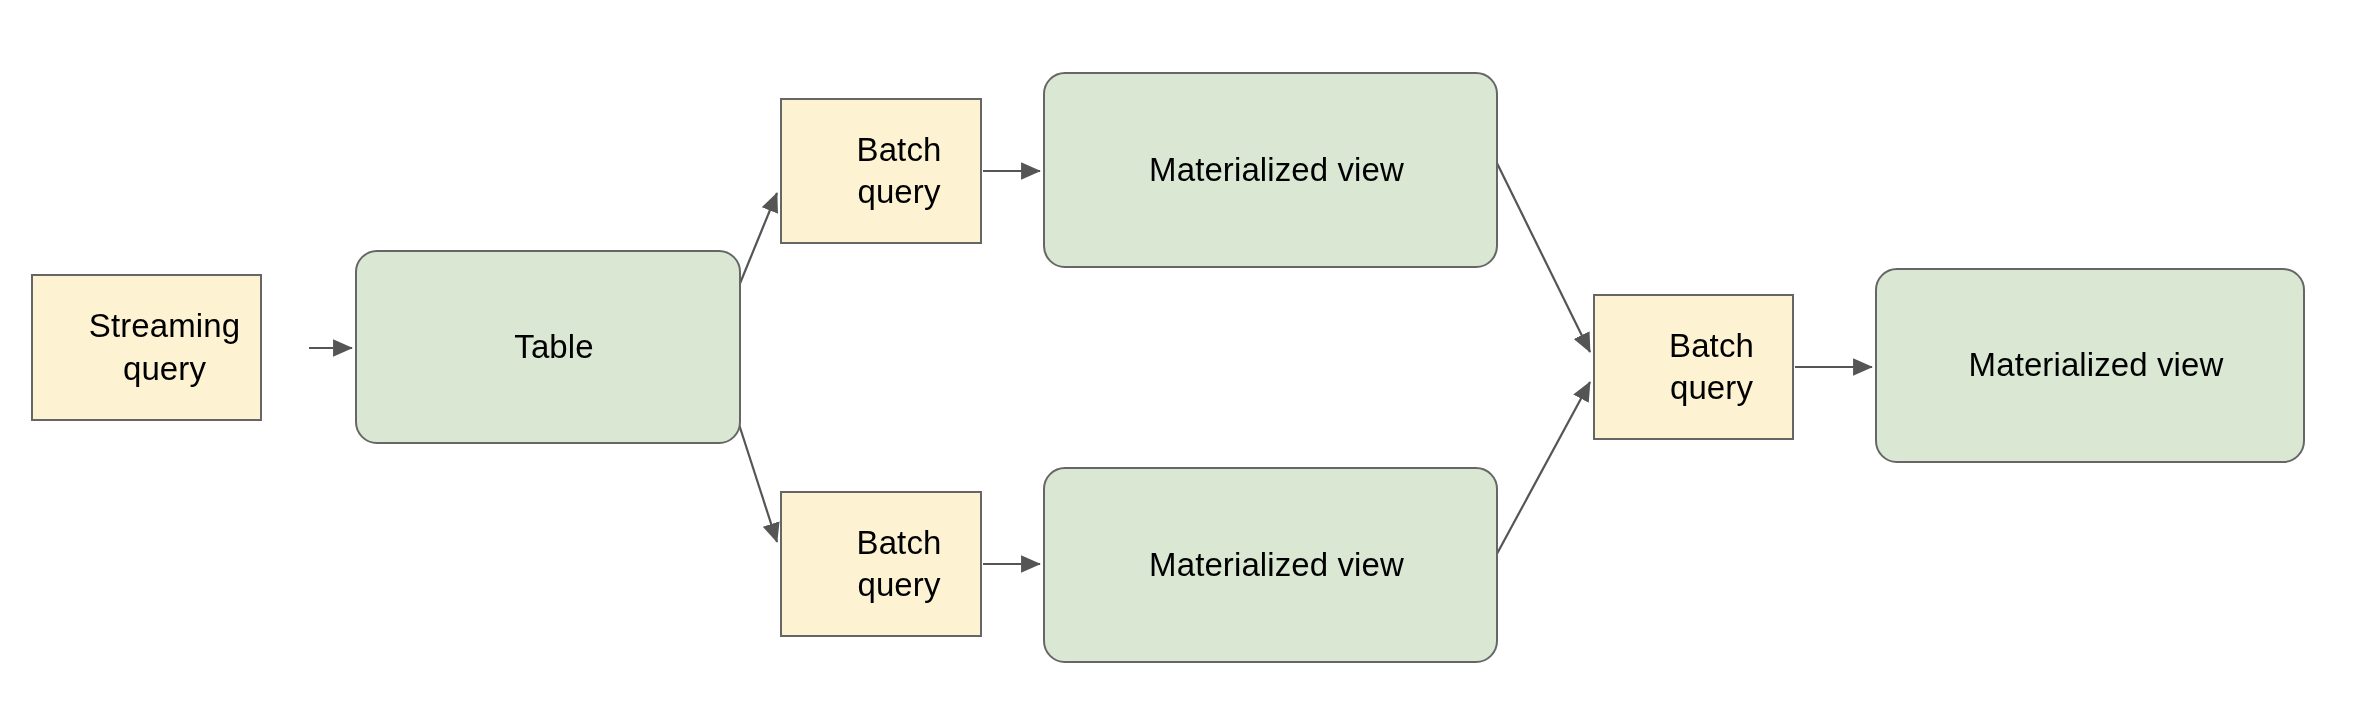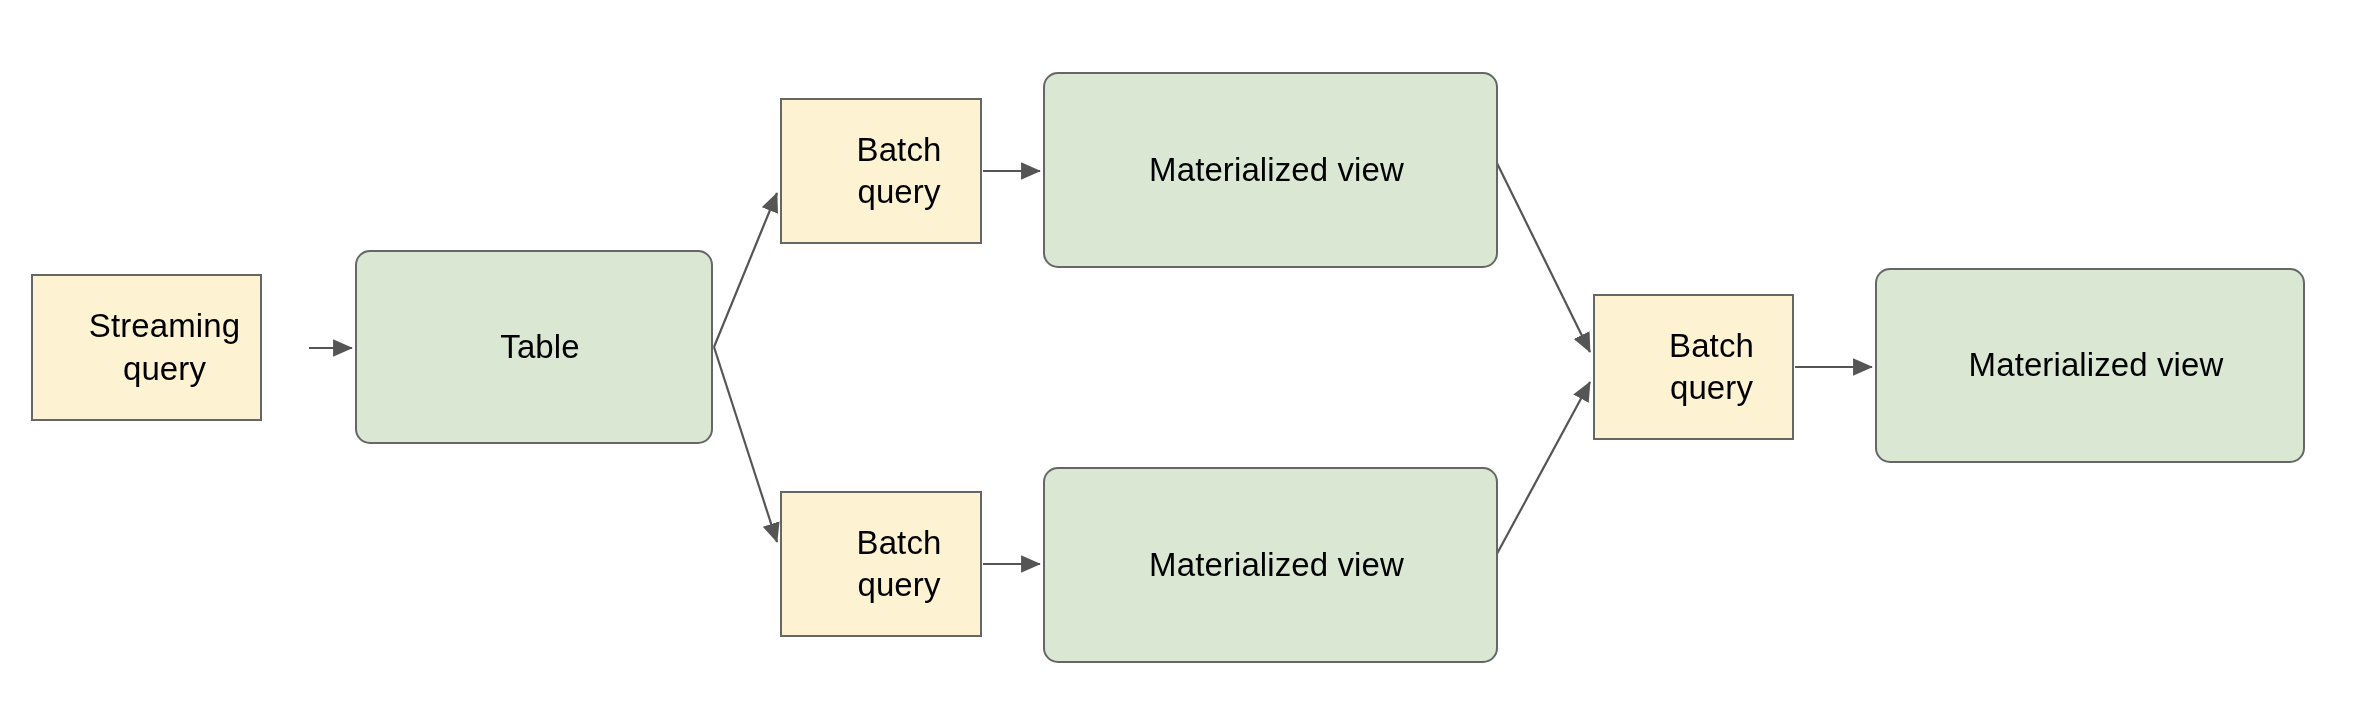--- a/index.html
+++ b/index.html
@@ -43,21 +43,21 @@
     border: 2px solid #666666;
     white-space: pre-line;
   }
   .node.process {
     background: #fdf3d2;
     border-radius: 0;
     padding-left: 36px;
   }
   .node.store {
     background: #d9e7d3;
-    border-radius: 15px;
+    border-radius: 22px;
     padding-left: 12px;
   }
   .node-label {
     display: block;
     padding: 0 6px;
   }
 </style>
 </head>
 <body>
 
@@ -85,21 +85,21 @@
     <line x1="1492" y1="563" x2="1590" y2="382" stroke="#555555" stroke-width="2.2" marker-end="url(#arrowhead)"></line>
 
     <line x1="1795" y1="367" x2="1872" y2="367" stroke="#555555" stroke-width="2.2" marker-end="url(#arrowhead)"></line>
   </svg>
 
   <div class="node process" style="left:31px; top:274px; width:231px; height:147px;">
     <span class="node-label">Streaming
 query</span>
   </div>
 
-  <div class="node store" style="left:355px; top:250px; width:358px; height:194px;text-align:right;">
+  <div class="node store" style="left:355px; top:250px; width:386px; height:194px;text-align:right;">
     <span class="node-label">Table</span>
   </div>
 
   <div class="node process" style="left:780px; top:98px; width:202px; height:146px;">
     <span class="node-label">Batch
 query</span>
   </div>
 
   <div class="node store" style="left:1043px; top:72px; width:455px; height:196px;">
     <span class="node-label">Materialized view</span>

